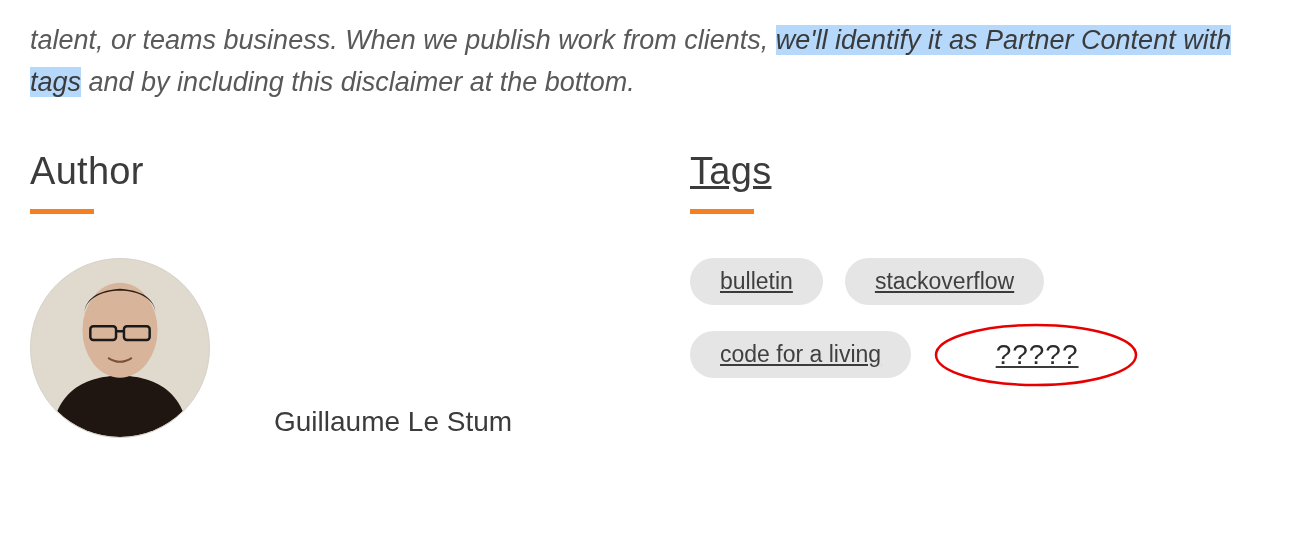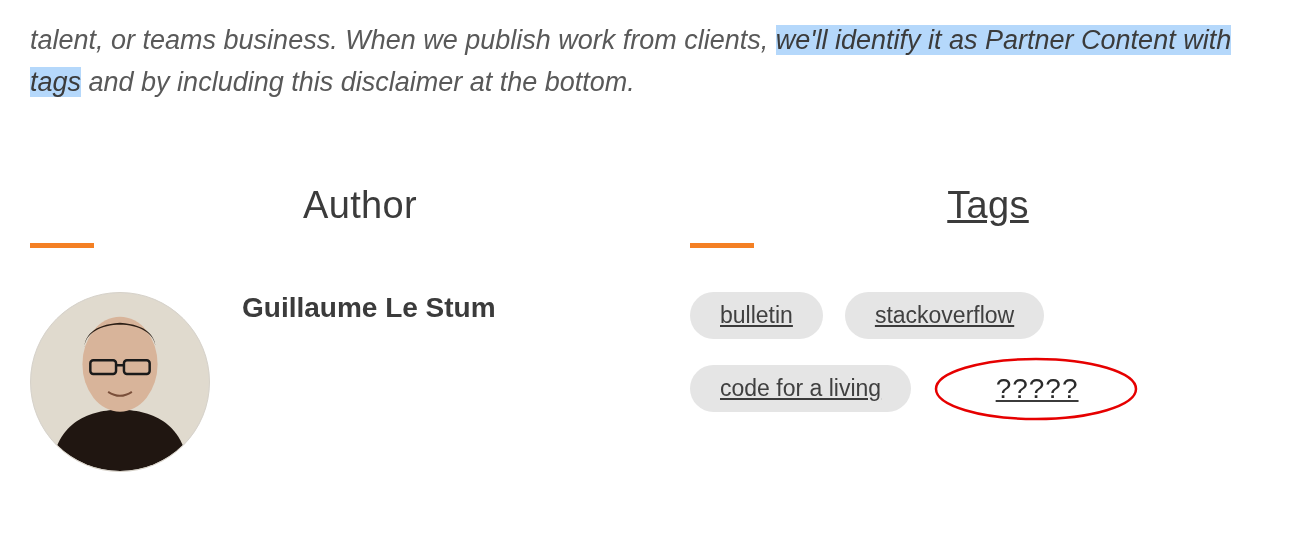--- a/index.html
+++ b/index.html
@@ -12,21 +12,21 @@
       background: #ffffff;
       padding: 20px 30px;
       width: 1316px;
       color: #3b3b3b;
     }
     .disclaimer {
       font-style: italic;
       font-size: 27px;
       line-height: 1.55;
       color: #595959;
-      margin-bottom: 80px;
+      margin-bottom: 46px;
     }
     .disclaimer .hl {
       background: #b5d8fb;
       color: #3b3b3b;
     }
     .columns {
       display: flex;
       gap: 0;
     }
     .col-author {
@@ -34,34 +34,32 @@
     }
     .col-tags {
       flex: 1;
       text-decoration: underline;
     }
     .section-heading {
       font-size: 38px;
       font-weight: 400;
       color: #3b3b3b;
       letter-spacing: 0.3px;
-      text-align: center;
     }
     .underline {
       width: 64px;
       height: 5px;
       background: #f48024;
       margin-top: 16px;
       margin-bottom: 44px;
     }
     .author-row {
       display: flex;
-      align-items: flex-start;
-      gap: 32px;
-      font-weight: bold;
+      align-items: flex-end;
+      gap: 64px;
     }
     .avatar {
       width: 180px;
       height: 180px;
       border-radius: 50%;
       overflow: hidden;
       background: #d9d6d1;
       border: 1px solid #d7d2c9;
       display: flex;
       align-items: flex-end;

